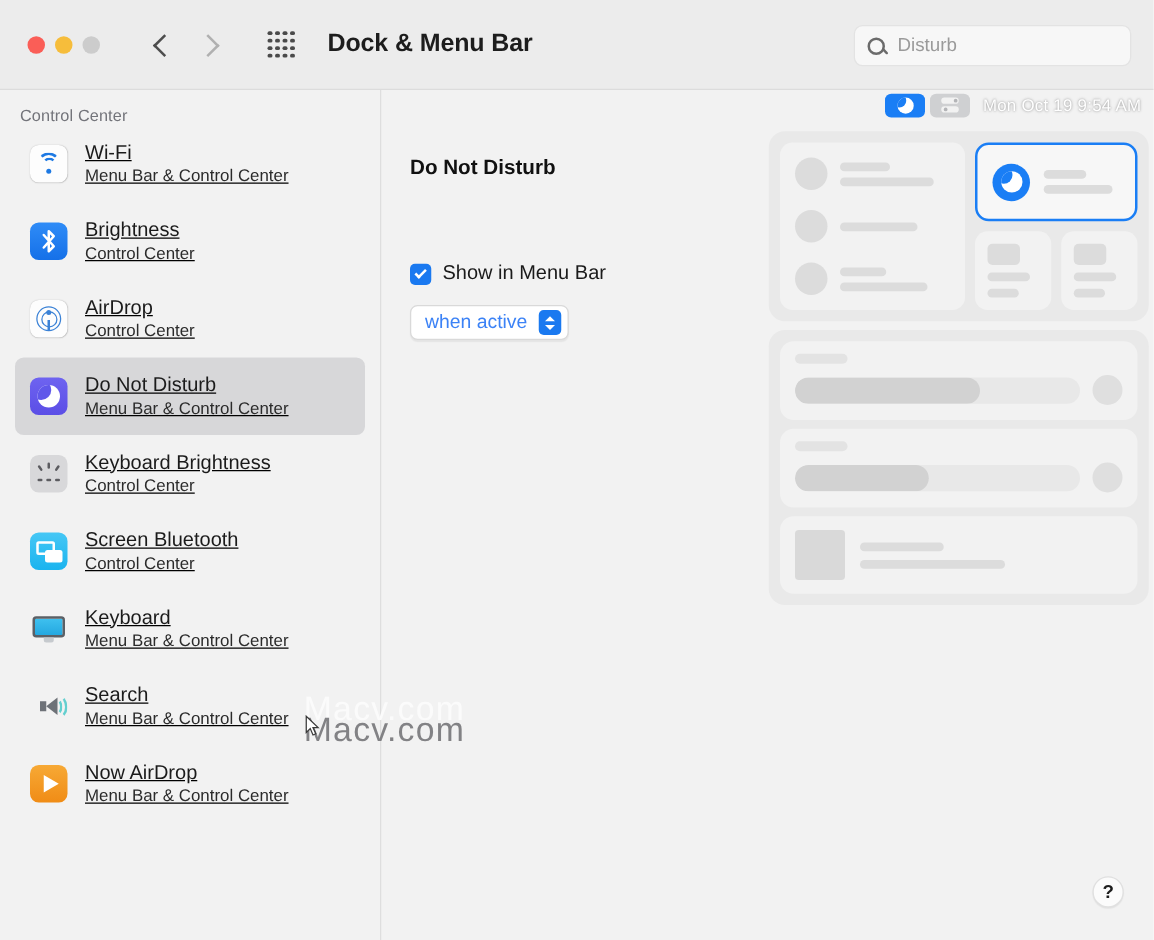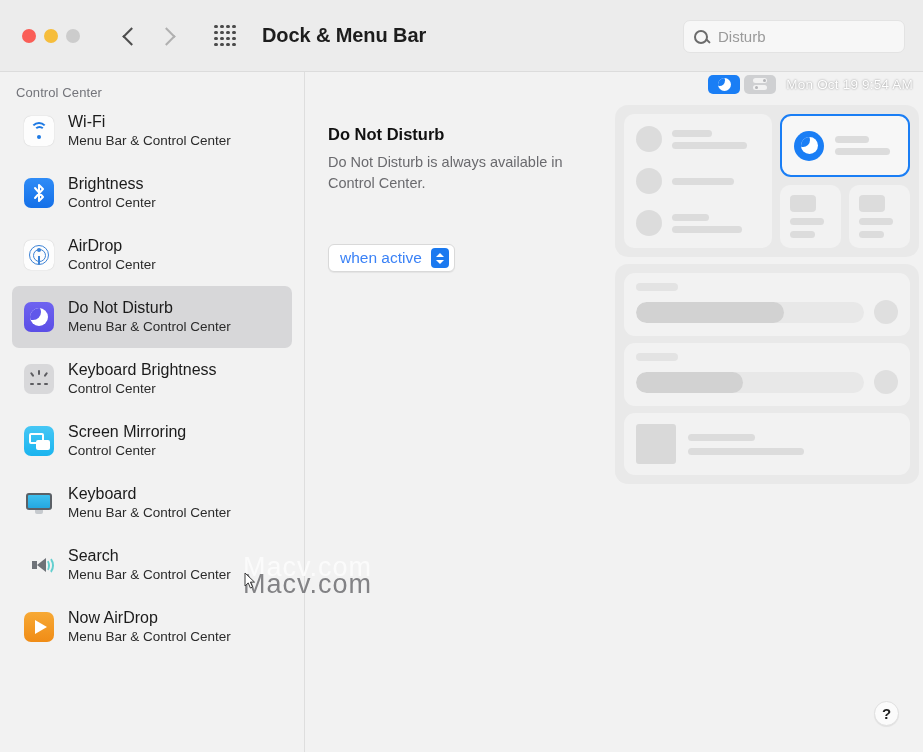--- a/index.html
+++ b/index.html
@@ -85,20 +85,21 @@
     overflow: hidden;
   }
   .sidebar-title {
     font-size: 13px; color: #73747a; padding: 13px 0 0 16px; letter-spacing: 0.1px;
   }
   .row {
     display: flex; align-items: center;
     height: 62px; margin: 0 12px;
     padding-left: 12px; border-radius: 7px;
     gap: 14px;
+    text-decoration: underline;
   }
   .row.selected { background: #d7d7d9; }
   .row-text .t1 { font-size: 16px; color: #1b1b1b; line-height: 19px; }
   .row-text .t2 { font-size: 13.5px; color: #2b2b2b; line-height: 18px; margin-top: 1px; }
 
   
   .tile { width: 30px; height: 30px; border-radius: 7px; flex: none;
           display: flex; align-items: center; justify-content: center; position: relative; }
   .tile.white { background: #fdfdfd; box-shadow: 0 0 1px rgba(0,0,0,.25); }
   .tile.blue { background: linear-gradient(#2f8cf7, #1570e8); }
@@ -340,21 +341,21 @@
         <span class="t2">Control Center</span>
       </span>
     </div>
 
     <div class="row">
       <span class="tile cyan">
         <span class="sm-back"></span>
         <span class="sm-front"></span>
       </span>
       <span class="row-text">
-        <span class="t1">Screen Mirroring</span><br>
+        <span class="t1">Screen Bluetooth</span><br>
         <span class="t2">Control Center</span>
       </span>
     </div>
 
     <div class="row">
       <span class="tile plain">
         <span style="display:block;">
           <span class="disp-screen" style="display:block;"></span>
           <span class="disp-stand" style="display:block;"></span>
         </span>
@@ -387,22 +388,27 @@
       <span class="row-text">
         <span class="t1">Now AirDrop</span><br>
         <span class="t2">Menu Bar &amp; Control Center</span>
       </span>
     </div>
   </div>
 
   <div class="content">
 
     <div class="pane-title">Do Not Disturb</div>
-    <div class="pane-desc">Do Not Disturb is always available in Control Center.</div>
-
+
+    <div class="checkrow">
+      <span class="checkbox">
+          <span class="mark"></span>
+        </span>
+      <span class="checklabel">Show in Menu Bar</span>
+    </div>
 
     <div class="popup">
       <span class="popup-label">when active</span>
       <span class="popup-arrows">
         <span class="arrow-up"></span>
           <span class="arrow-dn"></span>
       </span>
     </div>
 
     <div class="menubar-strip">

